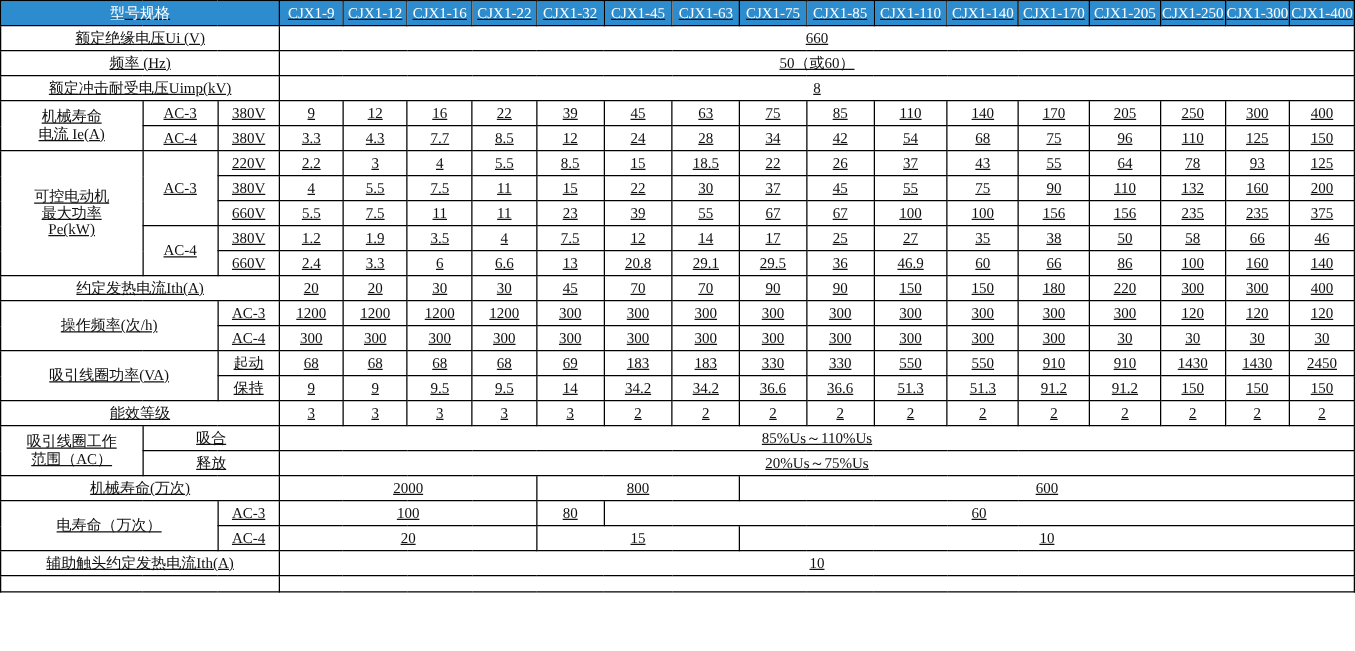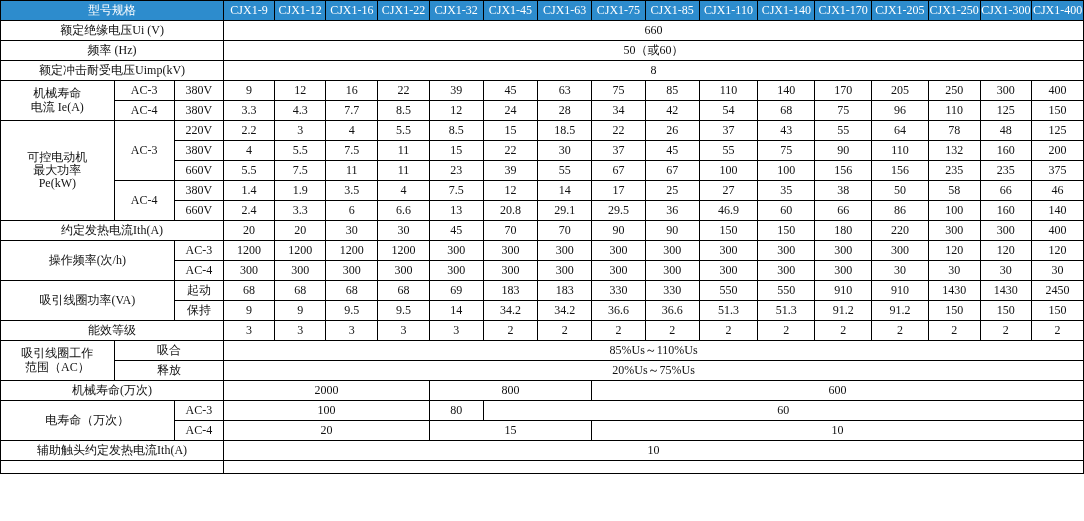--- a/index.html
+++ b/index.html
@@ -13,20 +13,21 @@
     height:521px;
     position:relative;
     overflow:hidden;
     background:#fff;
     box-sizing:border-box;
   }
   table.spec{
     border-collapse:collapse;
     width:1084px;
     table-layout:fixed;
+    text-decoration:underline;
   }
   table.spec td, table.spec th{
     border:1px solid #000;
     font-size:12px;
     line-height:1.1;
     text-align:center;
     vertical-align:middle;
     padding:0;
     height:19px;
     font-weight:normal;
@@ -183,21 +184,21 @@
     <td class="num">8.5</td>
     <td class="num">15</td>
     <td class="num">18.5</td>
     <td class="num">22</td>
     <td class="num">26</td>
     <td class="num">37</td>
     <td class="num">43</td>
     <td class="num">55</td>
     <td class="num">64</td>
     <td class="num">78</td>
-    <td class="num">48</td>
+    <td class="num">93</td>
     <td class="num">125</td>
   </tr>
 
   <tr>
     <td class="lbl2">380V</td>
     <td class="num">4</td>
     <td class="num">5.5</td>
     <td class="num">7.5</td>
     <td class="num">11</td>
     <td class="num">15</td>
@@ -230,21 +231,21 @@
     <td class="num">156</td>
     <td class="num">156</td>
     <td class="num">235</td>
     <td class="num">235</td>
     <td class="num">375</td>
   </tr>
 
   <tr>
     <td class="lbl2" rowspan="2">AC-4</td>
     <td class="lbl2">380V</td>
-    <td class="num">1.4</td>
+    <td class="num">1.2</td>
     <td class="num">1.9</td>
     <td class="num">3.5</td>
     <td class="num">4</td>
     <td class="num">7.5</td>
     <td class="num">12</td>
     <td class="num">14</td>
     <td class="num">17</td>
     <td class="num">25</td>
     <td class="num">27</td>
     <td class="num">35</td>

